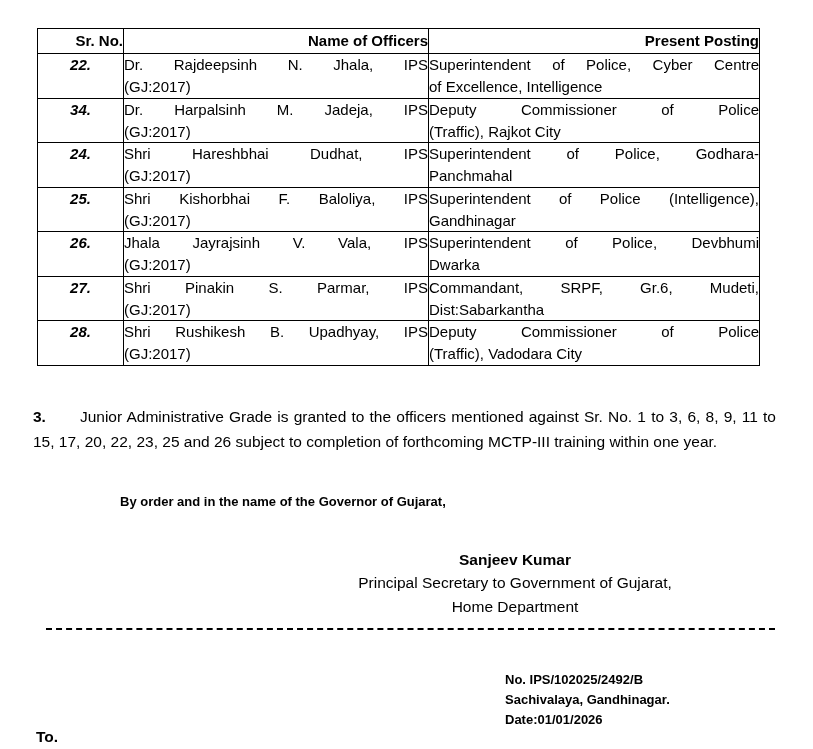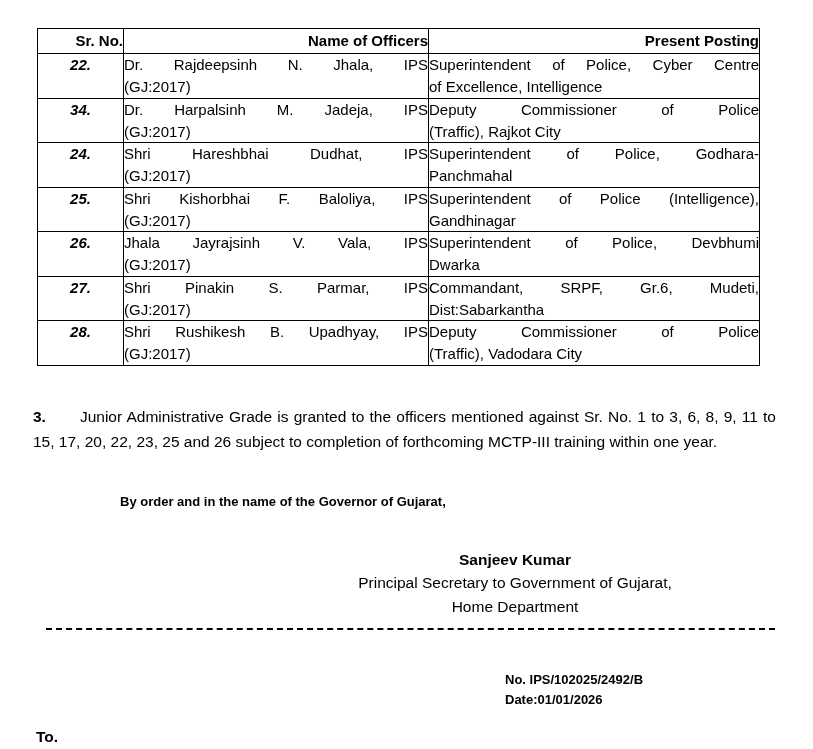--- a/index.html
+++ b/index.html
@@ -229,16 +229,17 @@
 <div class="signature">
   <div class="sig-name">Sanjeev Kumar</div>
   <div>Principal Secretary to Government of Gujarat,</div>
   <div>Home Department</div>
 </div>
 
 <div class="dashed-rule"></div>
 
 <div class="ref-block">
   <div class="bold">No. IPS/102025/2492/B</div>
+  <div class="bold">Sachivalaya, Gandhinagar.</div>
   <div class="regular">Date:01/01/2026</div>
 </div>
 
 <div class="to-label">To.</div>
 
 </body></html>

